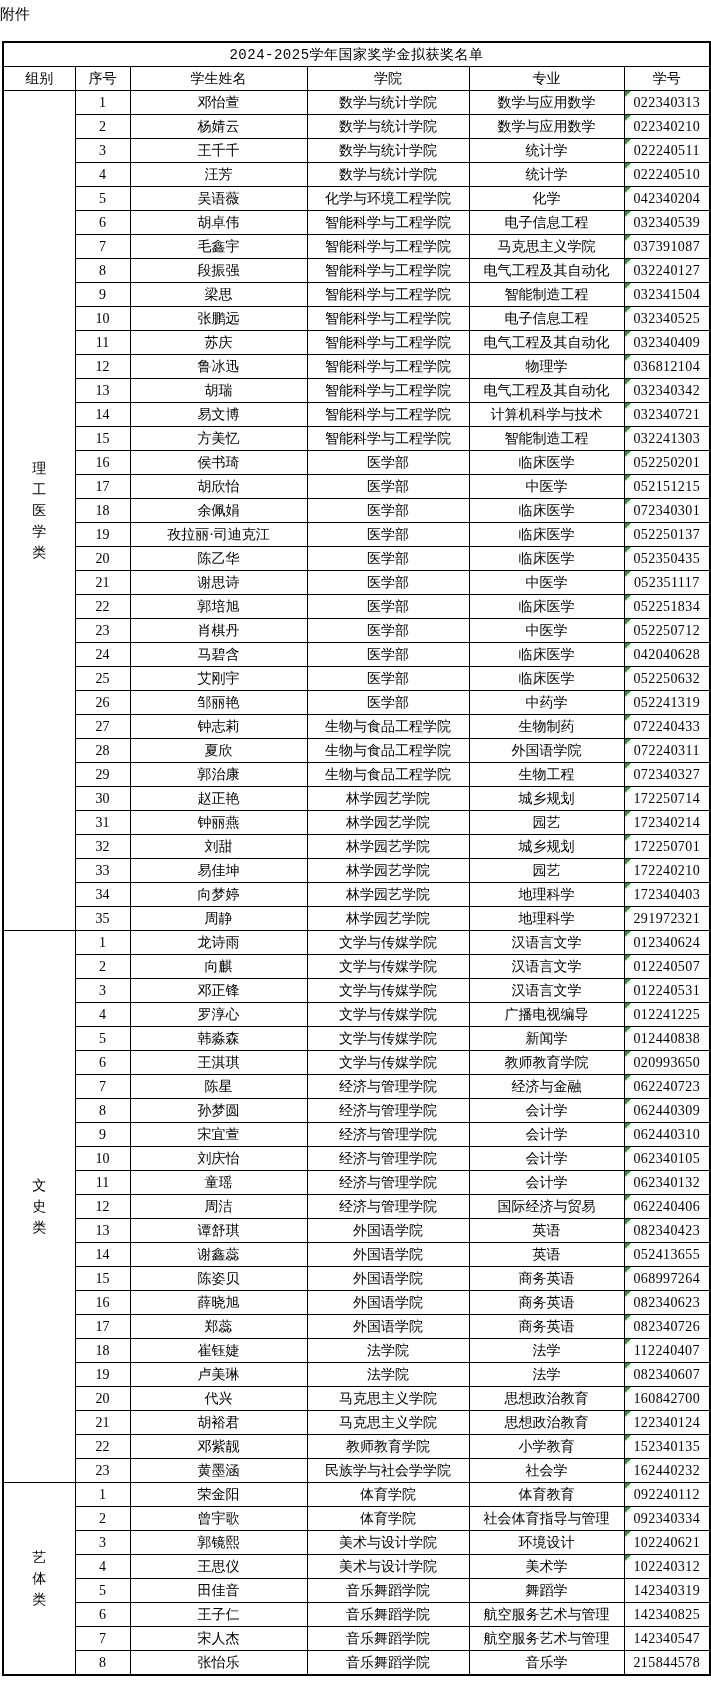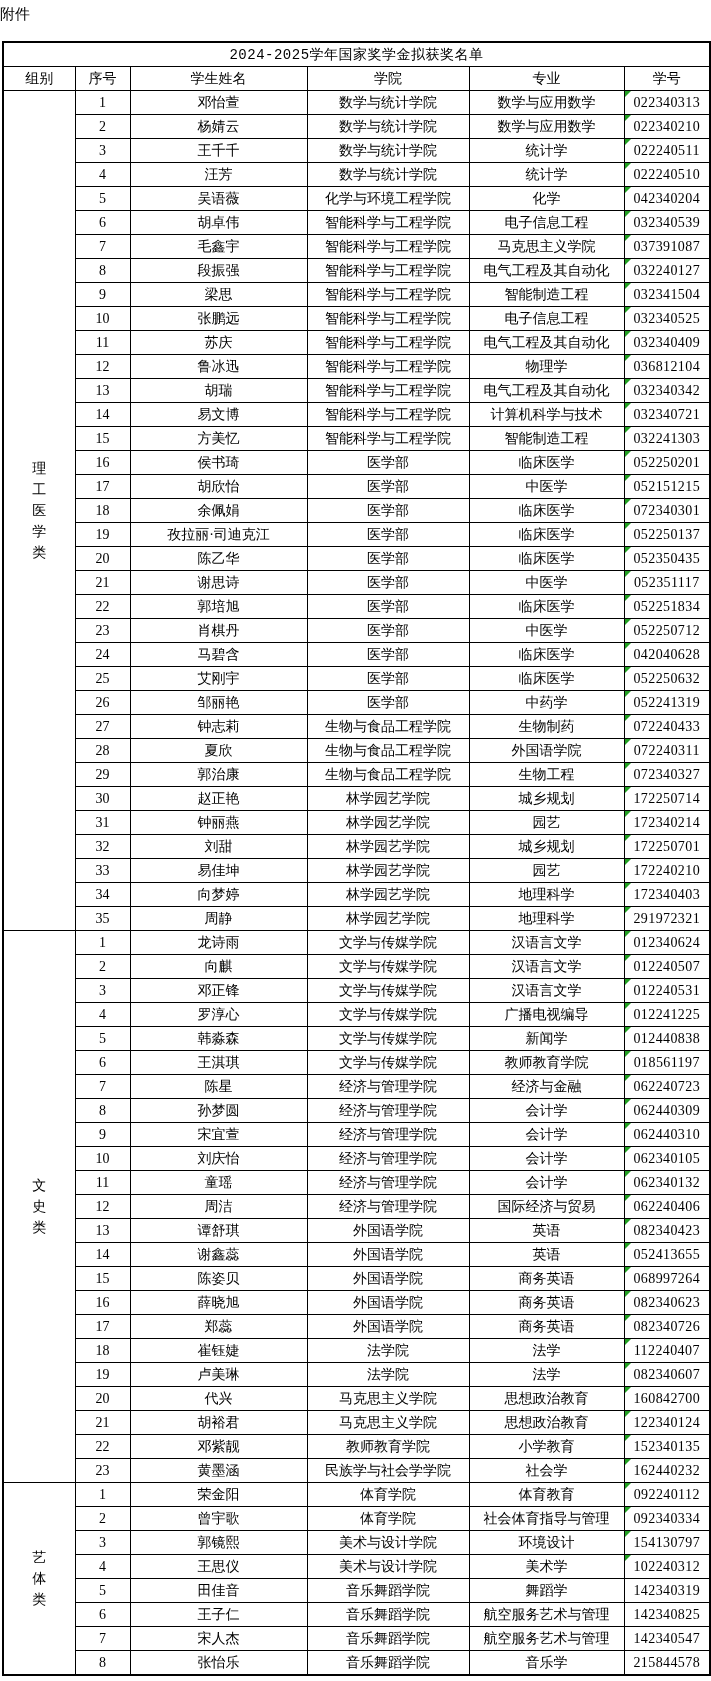--- a/index.html
+++ b/index.html
@@ -379,21 +379,21 @@
         <td>韩淼森</td>
         <td>文学与传媒学院</td>
         <td>新闻学</td>
         <td class="id-cell"><span class="tri" style="border-top-color: rgb(34, 160, 34);"></span><span>012440838</span></td>
       </tr>
       <tr>
         <td>6</td>
         <td>王淇琪</td>
         <td>文学与传媒学院</td>
         <td>教师教育学院</td>
-        <td class="id-cell"><span class="tri" style="border-top-color: rgb(34, 160, 34);"></span><span>018561197</span></td>
+        <td class="id-cell"><span class="tri" style="border-top-color: rgb(34, 160, 34);"></span><span>020993650</span></td>
       </tr>
       <tr>
         <td>7</td>
         <td>陈星</td>
         <td>经济与管理学院</td>
         <td>经济与金融</td>
         <td class="id-cell"><span class="tri" style="border-top-color: rgb(34, 160, 34);"></span><span>062240723</span></td>
       </tr>
       <tr>
         <td>8</td>
@@ -524,21 +524,21 @@
         <td>曾宇歌</td>
         <td>体育学院</td>
         <td>社会体育指导与管理</td>
         <td class="id-cell"><span class="tri" style="border-top-color: rgb(34, 160, 34);"></span><span>092340334</span></td>
       </tr>
       <tr>
         <td>3</td>
         <td>郭镜熙</td>
         <td>美术与设计学院</td>
         <td>环境设计</td>
-        <td class="id-cell"><span class="tri" style="border-top-color: rgb(34, 160, 34);"></span><span>154130797</span></td>
+        <td class="id-cell"><span class="tri" style="border-top-color: rgb(34, 160, 34);"></span><span>102240621</span></td>
       </tr>
       <tr>
         <td>4</td>
         <td>王思仪</td>
         <td>美术与设计学院</td>
         <td>美术学</td>
         <td class="id-cell"><span class="tri" style="border-top-color: rgb(34, 160, 34);"></span><span>102240312</span></td>
       </tr>
       <tr>
         <td>5</td>

